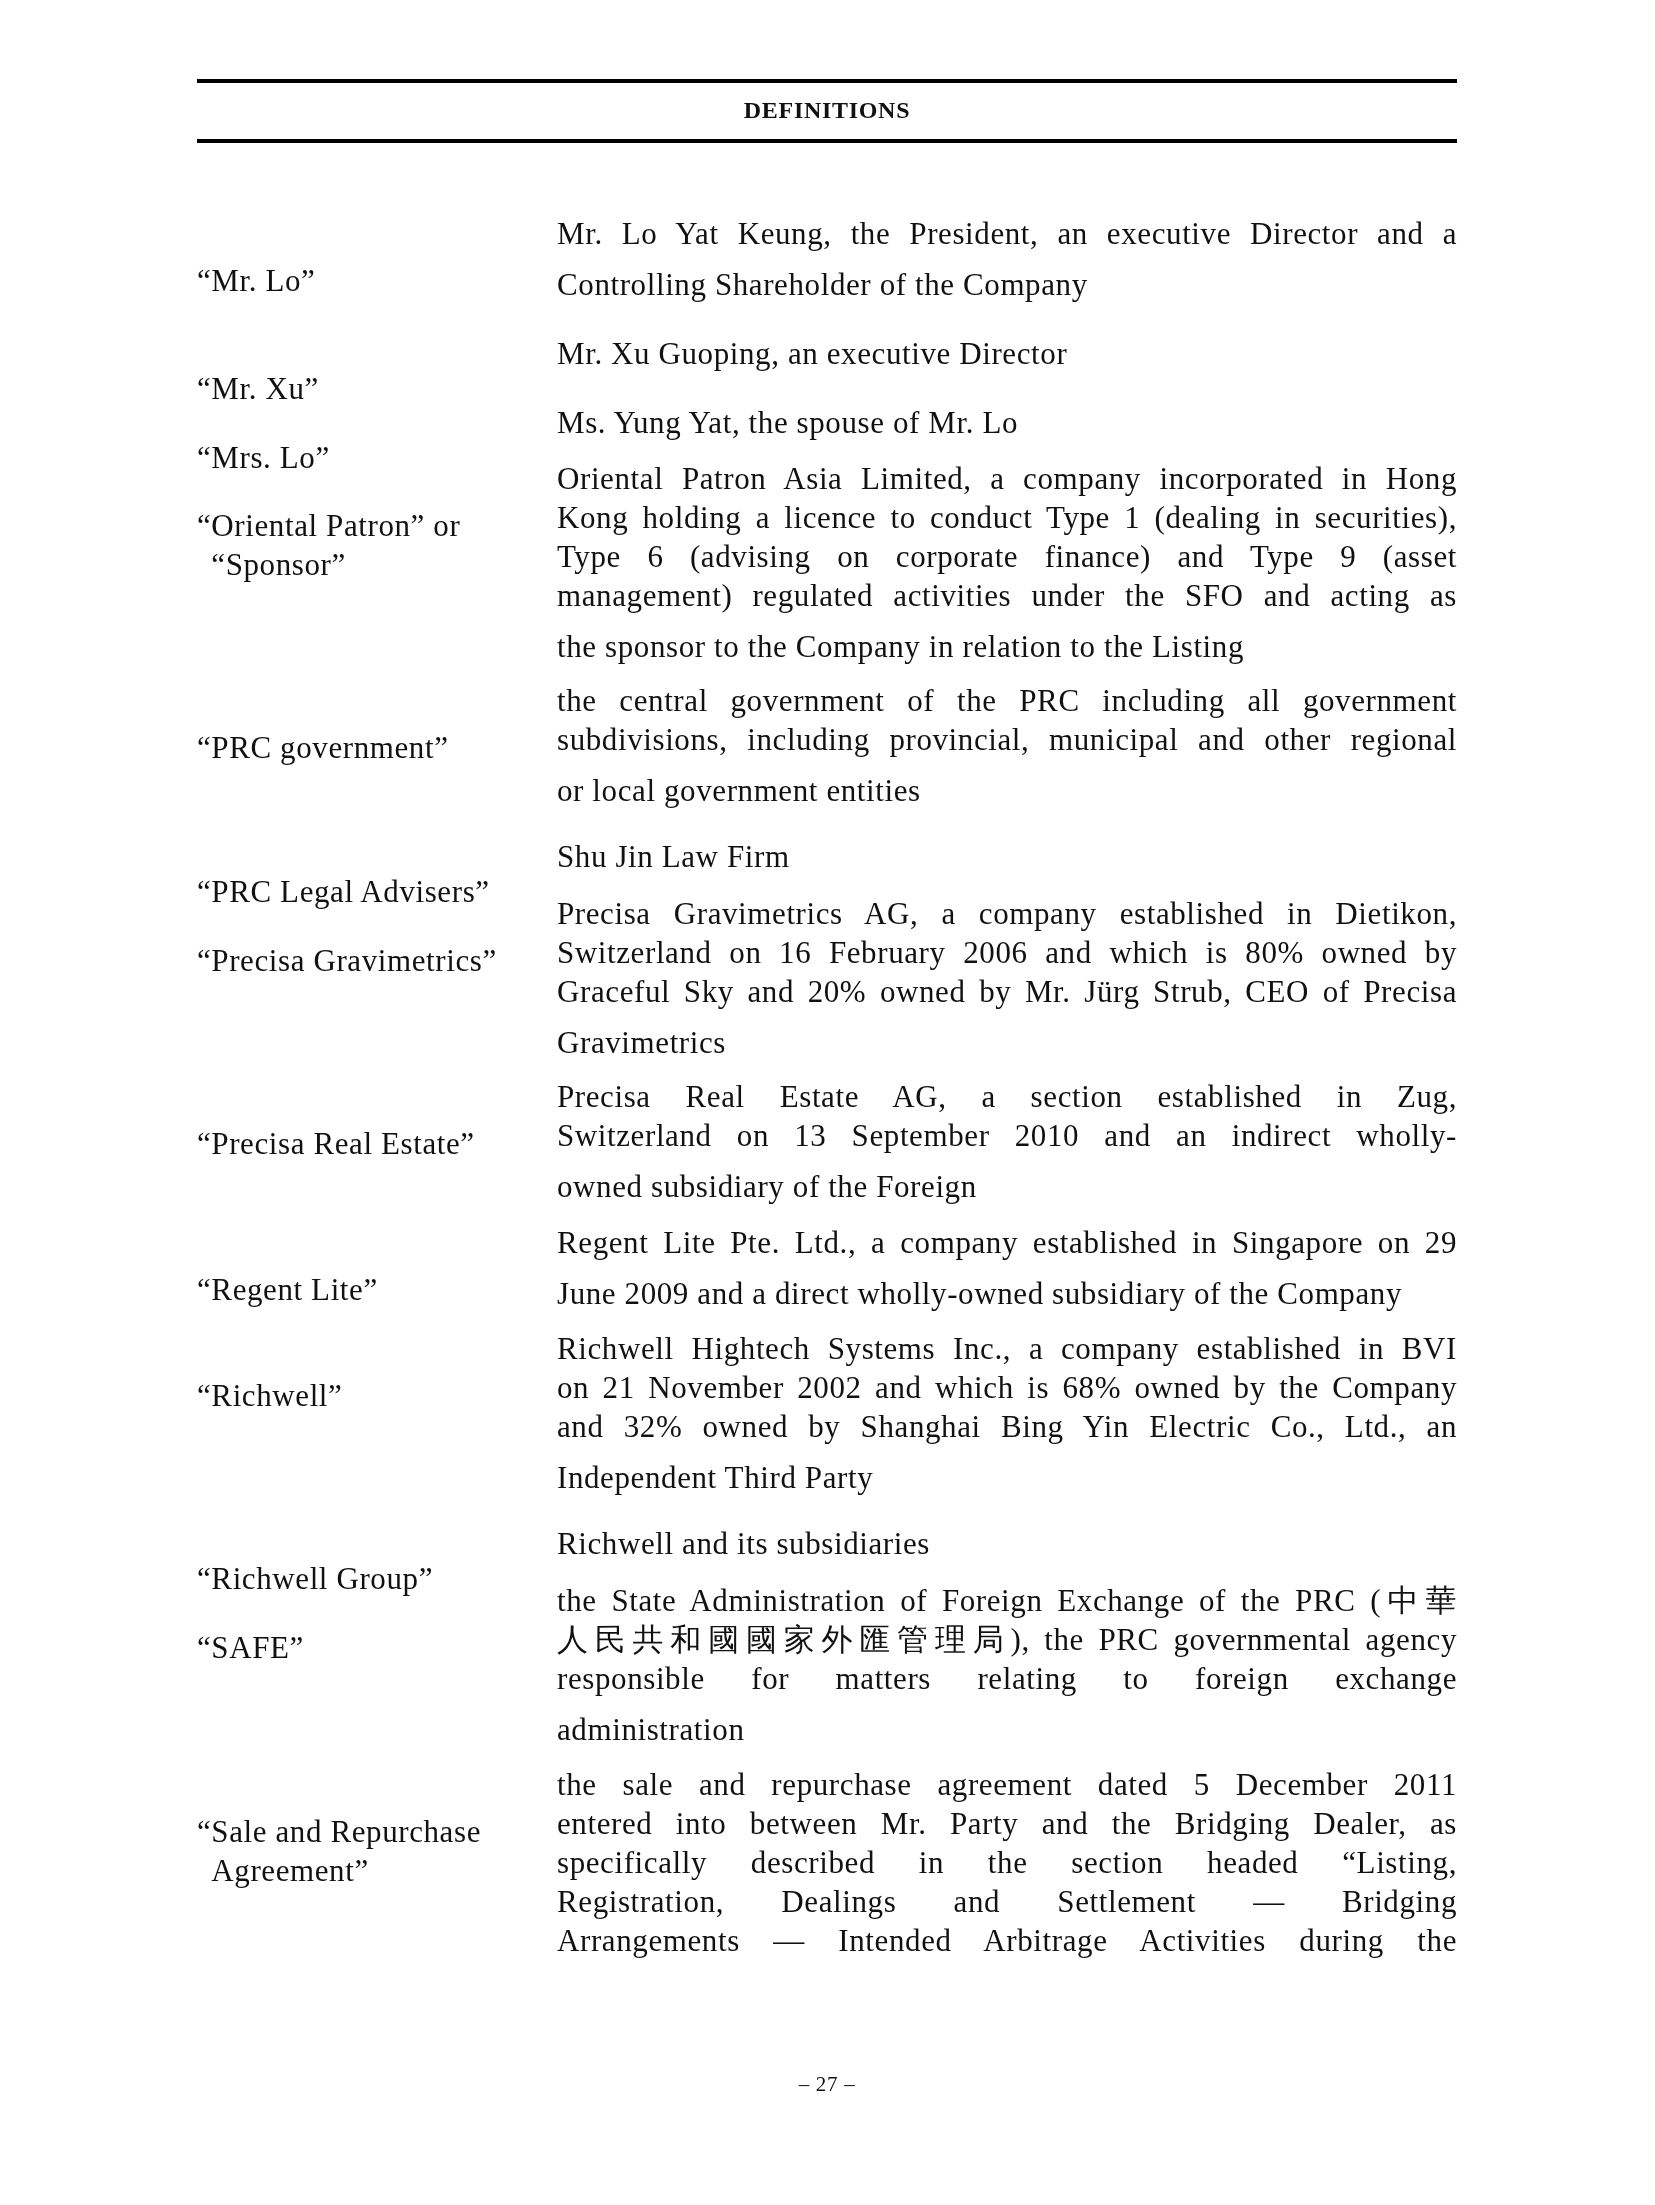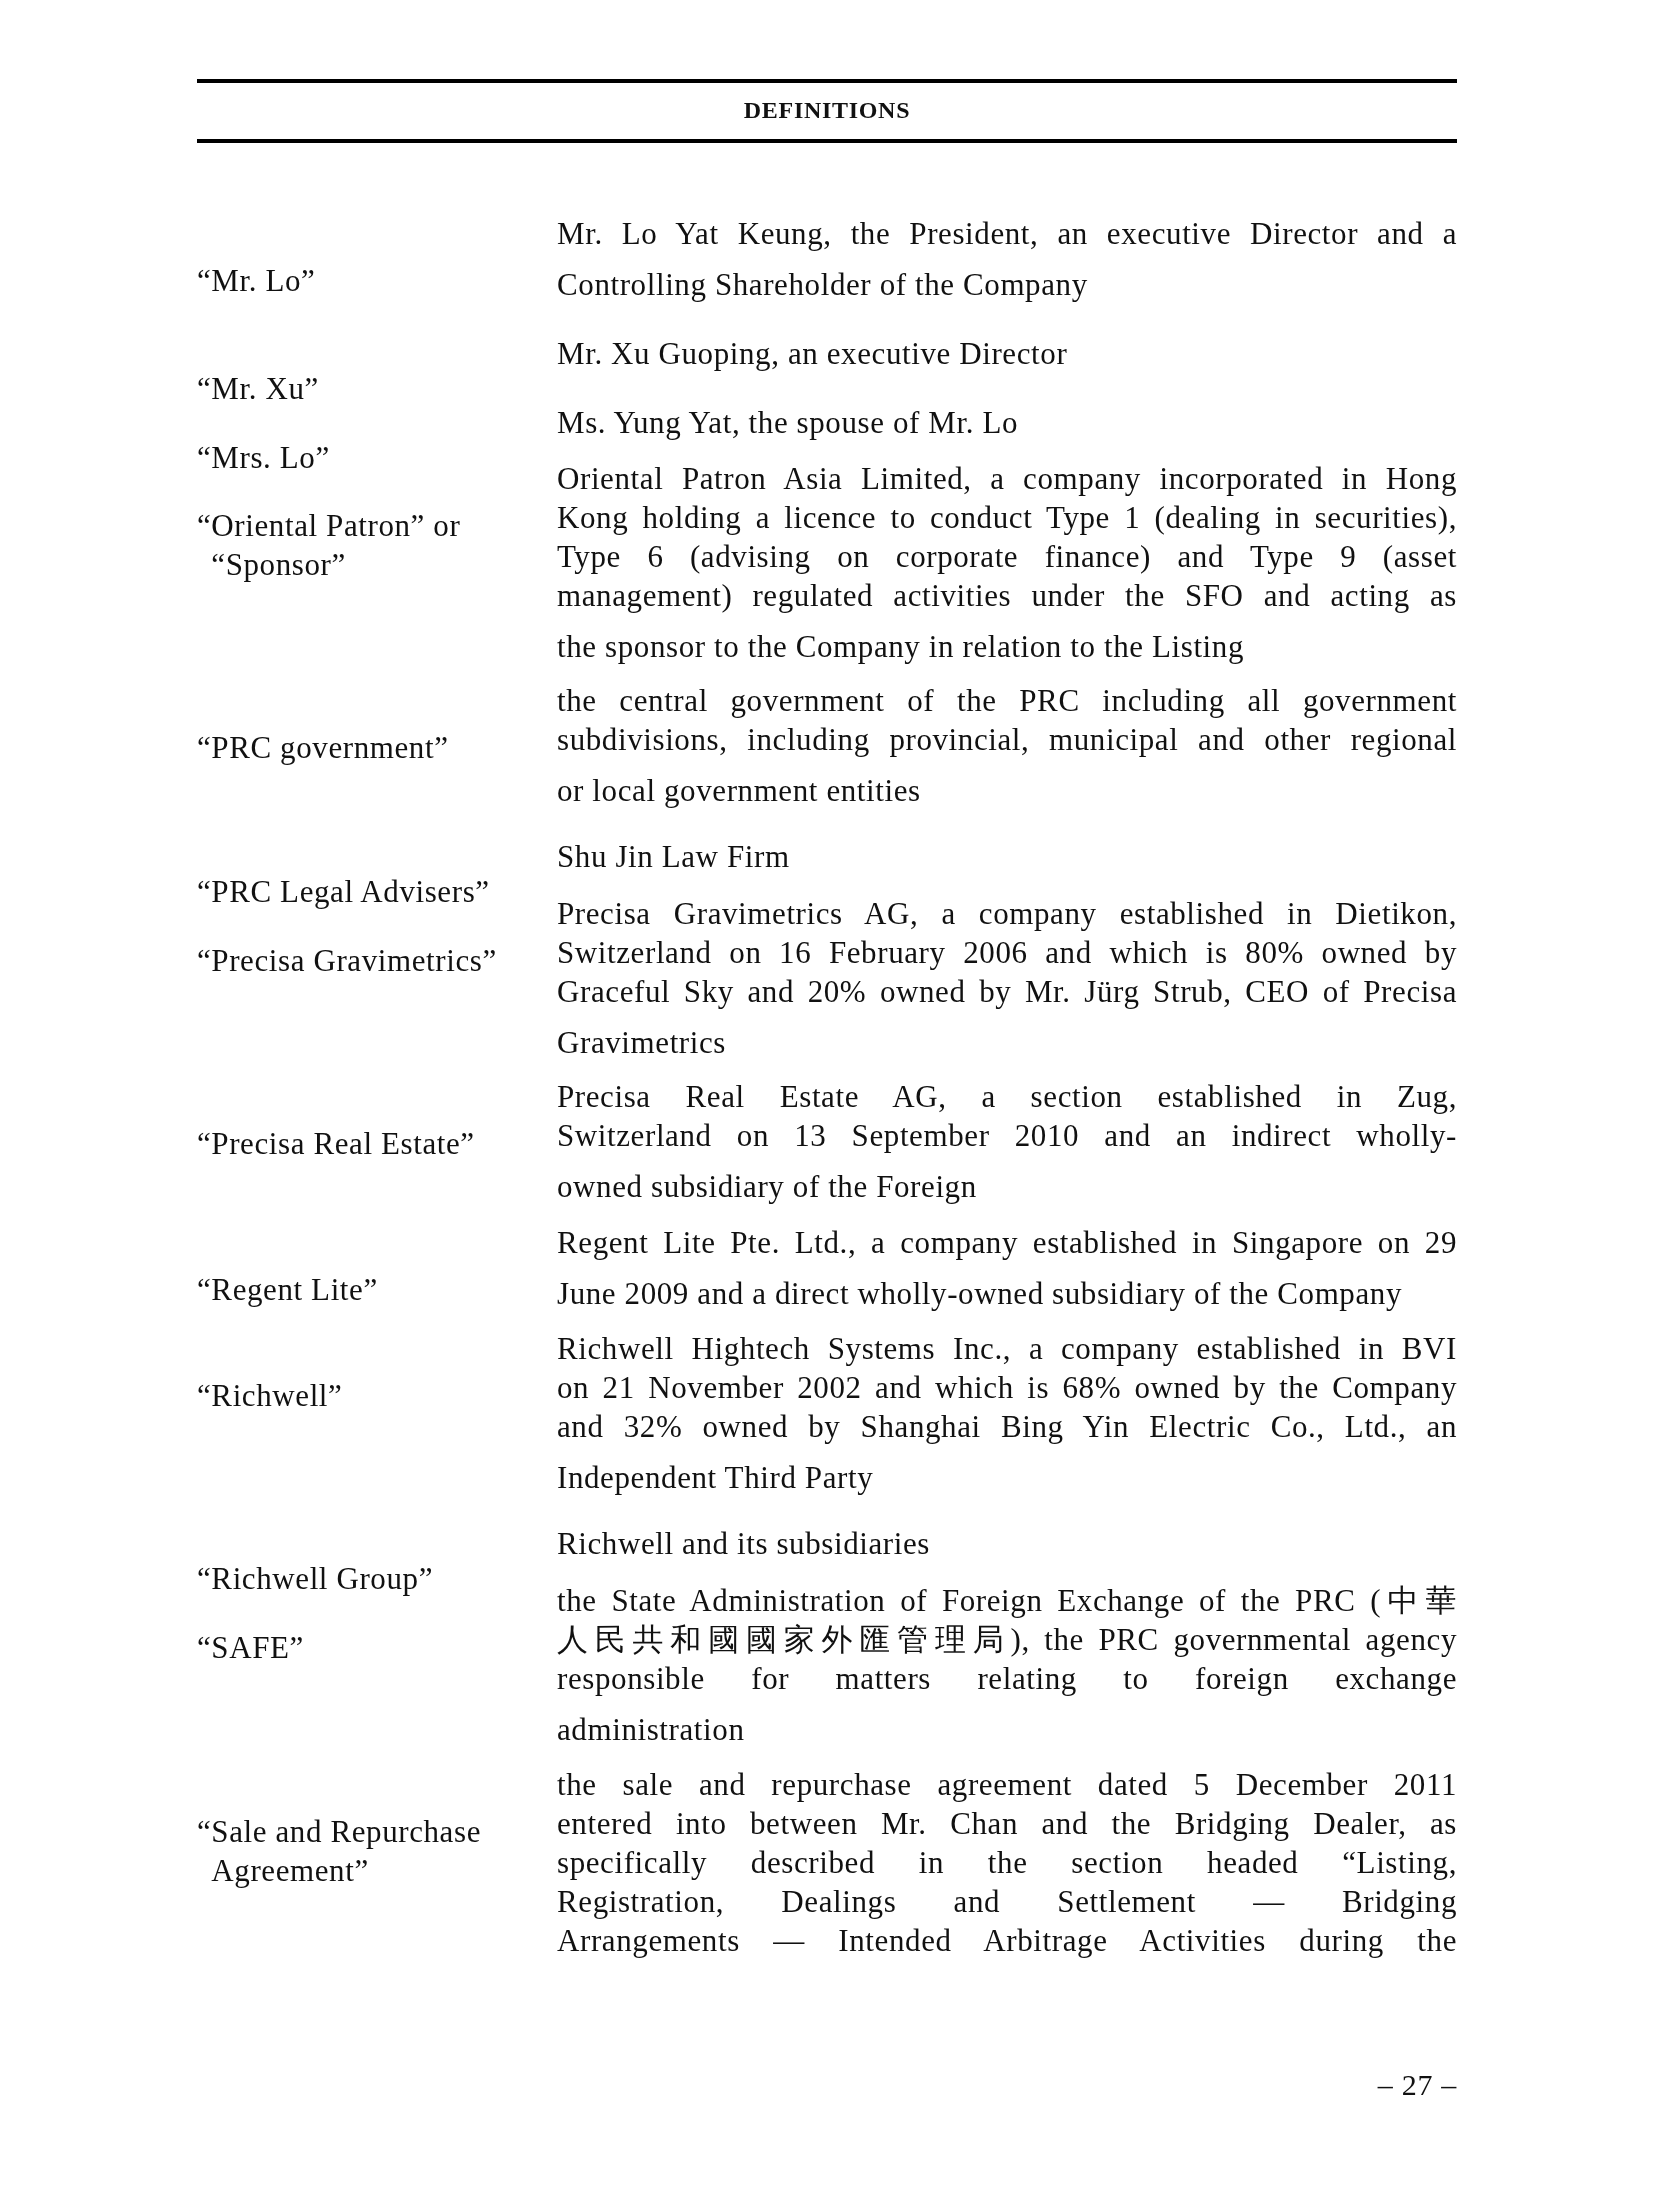--- a/index.html
+++ b/index.html
@@ -77,22 +77,22 @@
     }
     .definition .line.last {
       text-align-last: left;
       margin-top: 12px;
     }
     .page-number {
       position: absolute;
       left: 0;
       top: 2065px;
       width: 1260px;
-      text-align: right;
-      font-size: 30px;
+      text-align: center;
+      font-size: 21px;
       line-height: 39px;
       letter-spacing: 0.7px;
     }
   </style>
 </head>
 <body>
 
 <div class="page">
   <div class="rule top"></div>
   <div class="header-title">DEFINITIONS</div>
@@ -226,21 +226,21 @@
     </div>
   </div>
 
   <div class="entry" style="top:1765px">
     <div class="term">
       <span>“Sale and Repurchase</span>
       <span class="cont">Agreement”</span>
     </div>
     <div class="definition">
       <span class="line">the sale and repurchase agreement dated 5 December 2011</span>
-      <span class="line">entered into between Mr. Chan and the Bridging Dealer, as</span>
+      <span class="line">entered into between Mr. Party and the Bridging Dealer, as</span>
       <span class="line">specifically described in the section headed “Listing,</span>
       <span class="line">Registration, Dealings and Settlement — Bridging</span>
       <span class="line">Arrangements — Intended Arbitrage Activities during the</span>
     </div>
   </div>
 
   <div class="page-number">– 27 –</div>
 </div>
 
 

